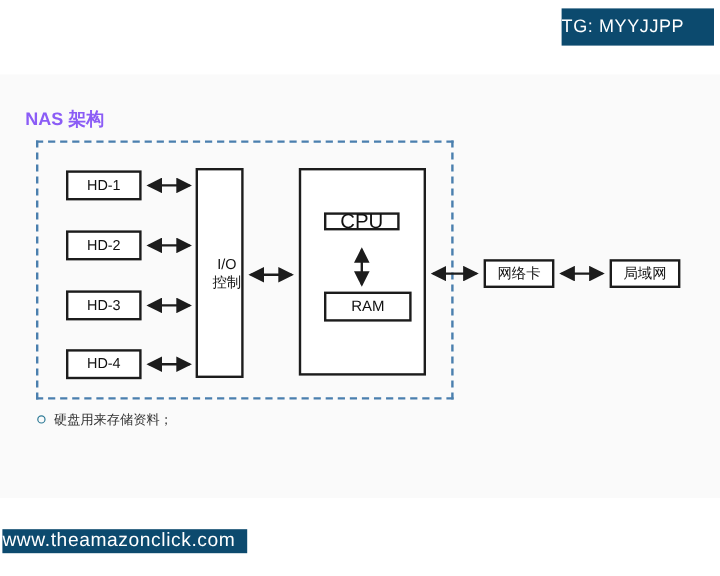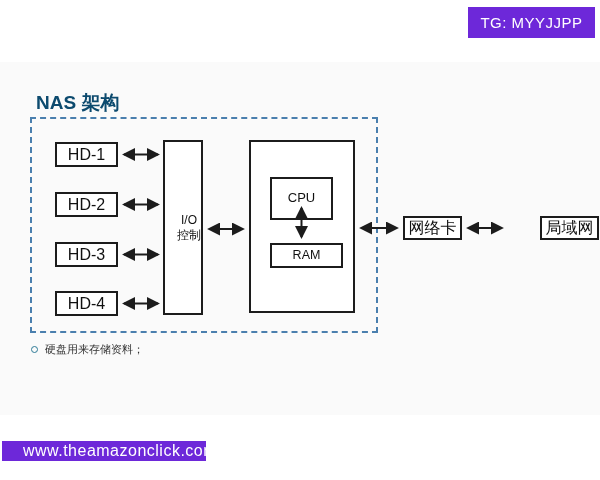--- a/index.html
+++ b/index.html
@@ -10,58 +10,57 @@
     font-family:"Liberation Sans","DejaVu Sans",sans-serif;
     overflow:hidden;
     color:#1c1c1c;
   }
   .content-band {
     position:absolute; left:0; top:62px; width:600px; height:353px;
     background:#fafafa;
   }
   .badge {
     position:absolute;
-    background:#6d28d9;
+    background:#0c4a6e;
     color:#ffffff;
-    display:flex; align-items:center; justify-content:center;
+    display:flex; align-items:center; justify-content:flex-start;
     letter-spacing:0.5px;
   }
   .badge-top {
     left:468px; top:7px; width:127px; height:31px;
     font-size:15px;
   }
   .badge-bottom {
     left:2px; top:441px; width:204px; height:20px;
     font-size:16px;
-    padding-left:32px;
   }
   .diagram-title {
-    position:absolute; left:36px; top:90px;
-    font-size:19px; font-weight:bold; color:#0c4a6e;
+    position:absolute; left:21px; top:90px;
+    font-size:15px; font-weight:bold; color:#8b5cf6;
   }
   .dashed-box {
     position:absolute; left:30px; top:117px; width:348px; height:216px;
     border:2px dashed #4a7fae;
     background:transparent;
   }
   .node {
     position:absolute;
     background:#ffffff;
     border:2px solid #1c1c1c;
     display:flex; flex-direction:column; align-items:center; justify-content:center;
-    font-size:16px; color:#111; line-height:1.25; text-align:center;
+    font-size:12px; color:#111; line-height:1.25; text-align:center;
   }
   .hd { left:55px; width:63px; height:25px; }
   .hd1 { top:142px; } .hd2 { top:192px; } .hd3 { top:242px; } .hd4 { top:291px; }
   .io-box { left:163px; top:140px; width:40px; height:175px; font-size:12px;padding-left:12px; }
   .main-box { left:249px; top:140px; width:106px; height:173px; background:#fff; }
-  .cpu-box { left:270px; top:177px; width:63px; height:43px; font-size:13px; }
+  .cpu-box { left:270px; top:177px; width:63px; height:15px; font-size:17px; }
   .ram-box { left:270px; top:243px; width:73px; height:25px; font-size:12.5px; }
   .nic-box { left:403px; top:216px; width:59px; height:24px; }
-  .lan-box { left:508px; top:216px; width:59px; height:24px;margin-left:32px; }
+  .lan-box { left:508px; top:216px; width:59px; height:24px; }
   .arrows {
     position:absolute; left:0; top:0; width:600px; height:480px;
     pointer-events:none;
   }
   .notes {
     position:absolute; left:31px; top:341px; width:540px;
     list-style:none;
   }
   .note-row {
     display:flex; align-items:center; height:17px;

